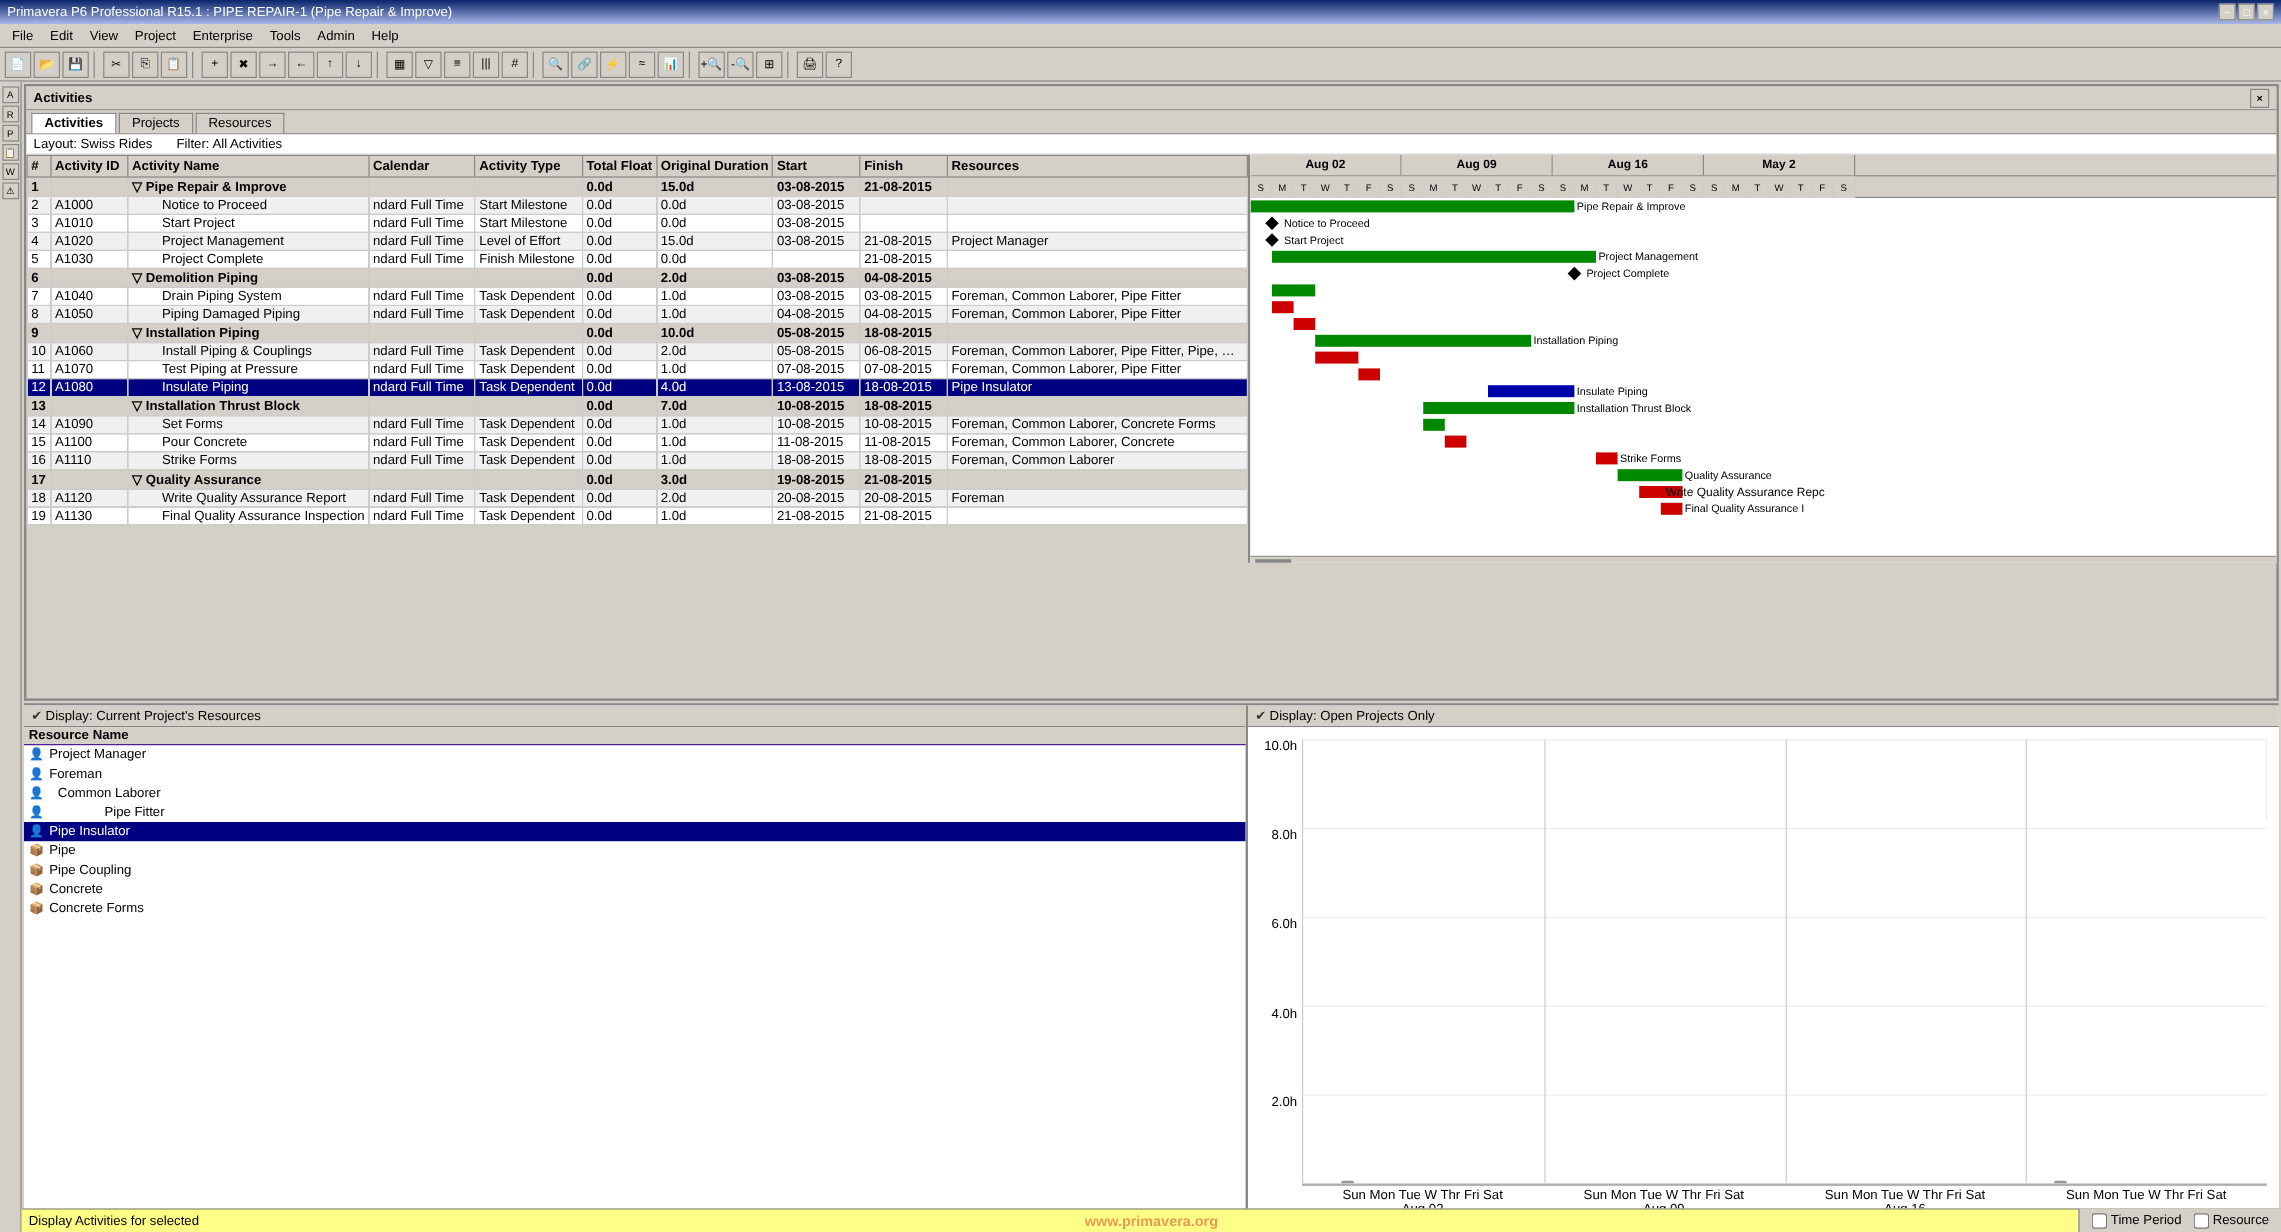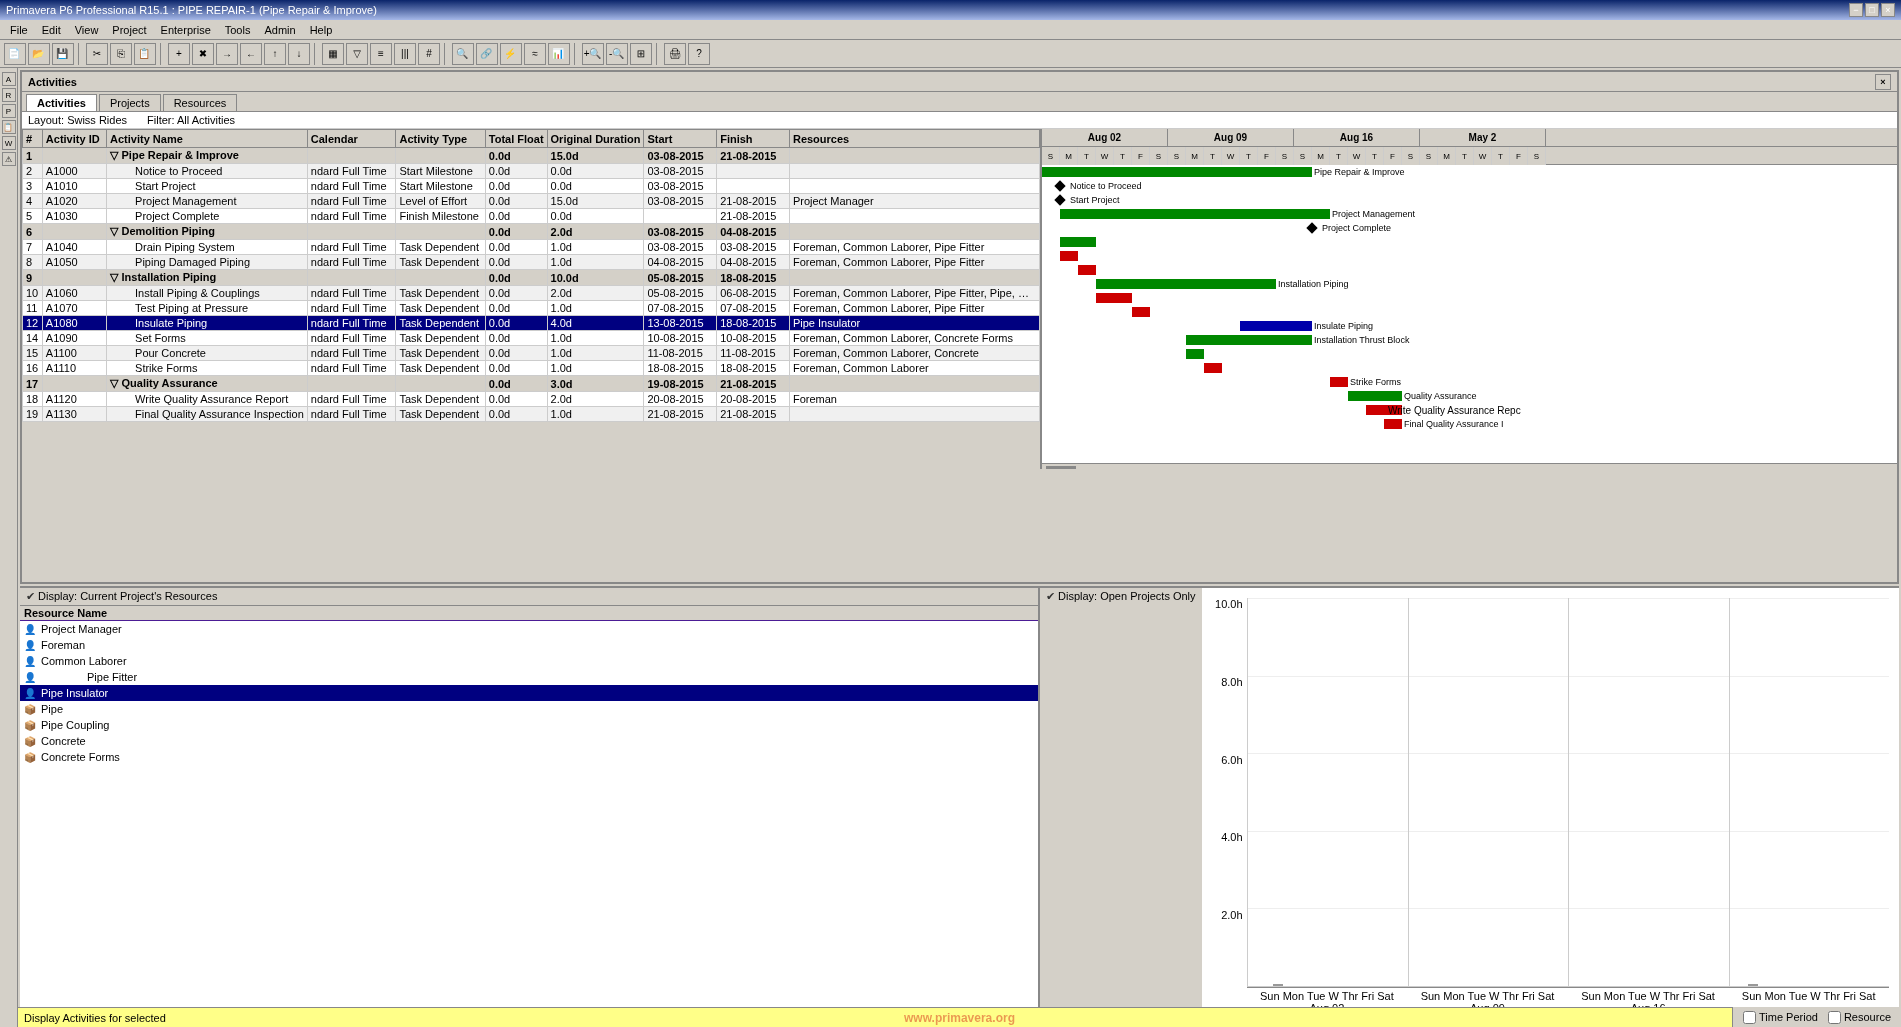--- a/index.html
+++ b/index.html
@@ -556,20 +556,32 @@
     <td class="col-num">12</td>
     <td class="col-id">A1080</td>
     <td class="col-name" style="padding-left:14px"><span style="padding-left:14px">Insulate Piping</span></td>
     <td class="col-cal">ndard Full Time</td>
     <td class="col-type">Task Dependent</td>
     <td class="col-float">0.0d</td>
     <td class="col-dur">4.0d</td>
     <td class="col-start">13-08-2015</td>
     <td class="col-finish">18-08-2015</td>
     <td class="col-res" style="max-width:250px;overflow:hidden;white-space:nowrap;text-overflow:ellipsis;">Pipe Insulator</td>
+  </tr>
+              <tr class="group">
+    <td class="col-num">13</td>
+    <td class="col-id"></td>
+    <td class="col-name" style=""><span style="margin-right:3px;">▽</span><span>Installation Thrust Block</span></td>
+    <td class="col-cal"></td>
+    <td class="col-type"></td>
+    <td class="col-float">0.0d</td>
+    <td class="col-dur">7.0d</td>
+    <td class="col-start">10-08-2015</td>
+    <td class="col-finish">18-08-2015</td>
+    <td class="col-res" style="max-width:250px;overflow:hidden;white-space:nowrap;text-overflow:ellipsis;"></td>
   </tr>
               <tr>
     <td class="col-num">14</td>
     <td class="col-id">A1090</td>
     <td class="col-name" style="padding-left:14px"><span style="padding-left:14px">Set Forms</span></td>
     <td class="col-cal">ndard Full Time</td>
     <td class="col-type">Task Dependent</td>
     <td class="col-float">0.0d</td>
     <td class="col-dur">1.0d</td>
     <td class="col-start">10-08-2015</td>
@@ -732,21 +744,21 @@
       <div class="resource-row">
             <span class="resource-icon" style="font-size: 10px;">👤</span>
             <span style="min-width: 100px;">Project Manager</span>
           </div>
           <div class="resource-row">
             <span class="resource-icon" style="font-size: 10px;">👤</span>
             <span style="min-width: 100px;">Foreman</span>
           </div>
           <div class="resource-row">
             <span class="resource-icon" style="font-size: 10px;">👤</span>
-            <span style="min-width: 100px;">Common Laborer</span>
+            <span style="min-width: 100px; text-align: center;">Common Laborer</span>
           </div>
           <div class="resource-row">
             <span class="resource-icon" style="font-size: 10px;">👤</span>
             <span style="min-width: 100px; padding-left: 46px;">Pipe Fitter</span>
           </div>
           <div class="resource-row selected">
             <span class="resource-icon" style="font-size: 10px;">👤</span>
             <span style="min-width: 100px;">Pipe Insulator</span>
             <div class="resource-bar" style="width: 180px;"></div>
           </div>
@@ -762,21 +774,21 @@
             <span class="resource-icon" style="font-size: 10px;">📦</span>
             <span style="min-width: 100px;">Concrete</span>
           </div>
           <div class="resource-row">
             <span class="resource-icon" style="font-size: 10px;">📦</span>
             <span style="min-width: 100px;">Concrete Forms</span>
           </div>
         </div>
     </div>
 
-    <div class="chart-panel" style="flex:1; background:#f8f8f8; display:flex; flex-direction:row;">
+    <div class="chart-panel" style="flex:1; background:#f8f8f8; display:flex; flex-direction:column;">
       <div class="chart-header">
         <span style="color:#333;">✔</span> <span>Display: Open Projects Only</span>
       </div>
       <div style="flex:1; position:relative; background:white;">
 
         <div class="chart-legend" id="chart-legend">
         <div class="legend-item">
               <div class="legend-color" style="background: rgb(0, 0, 204); border: 1px solid rgb(51, 51, 51);"></div>
               <span>Actual Units</span>
             </div>

